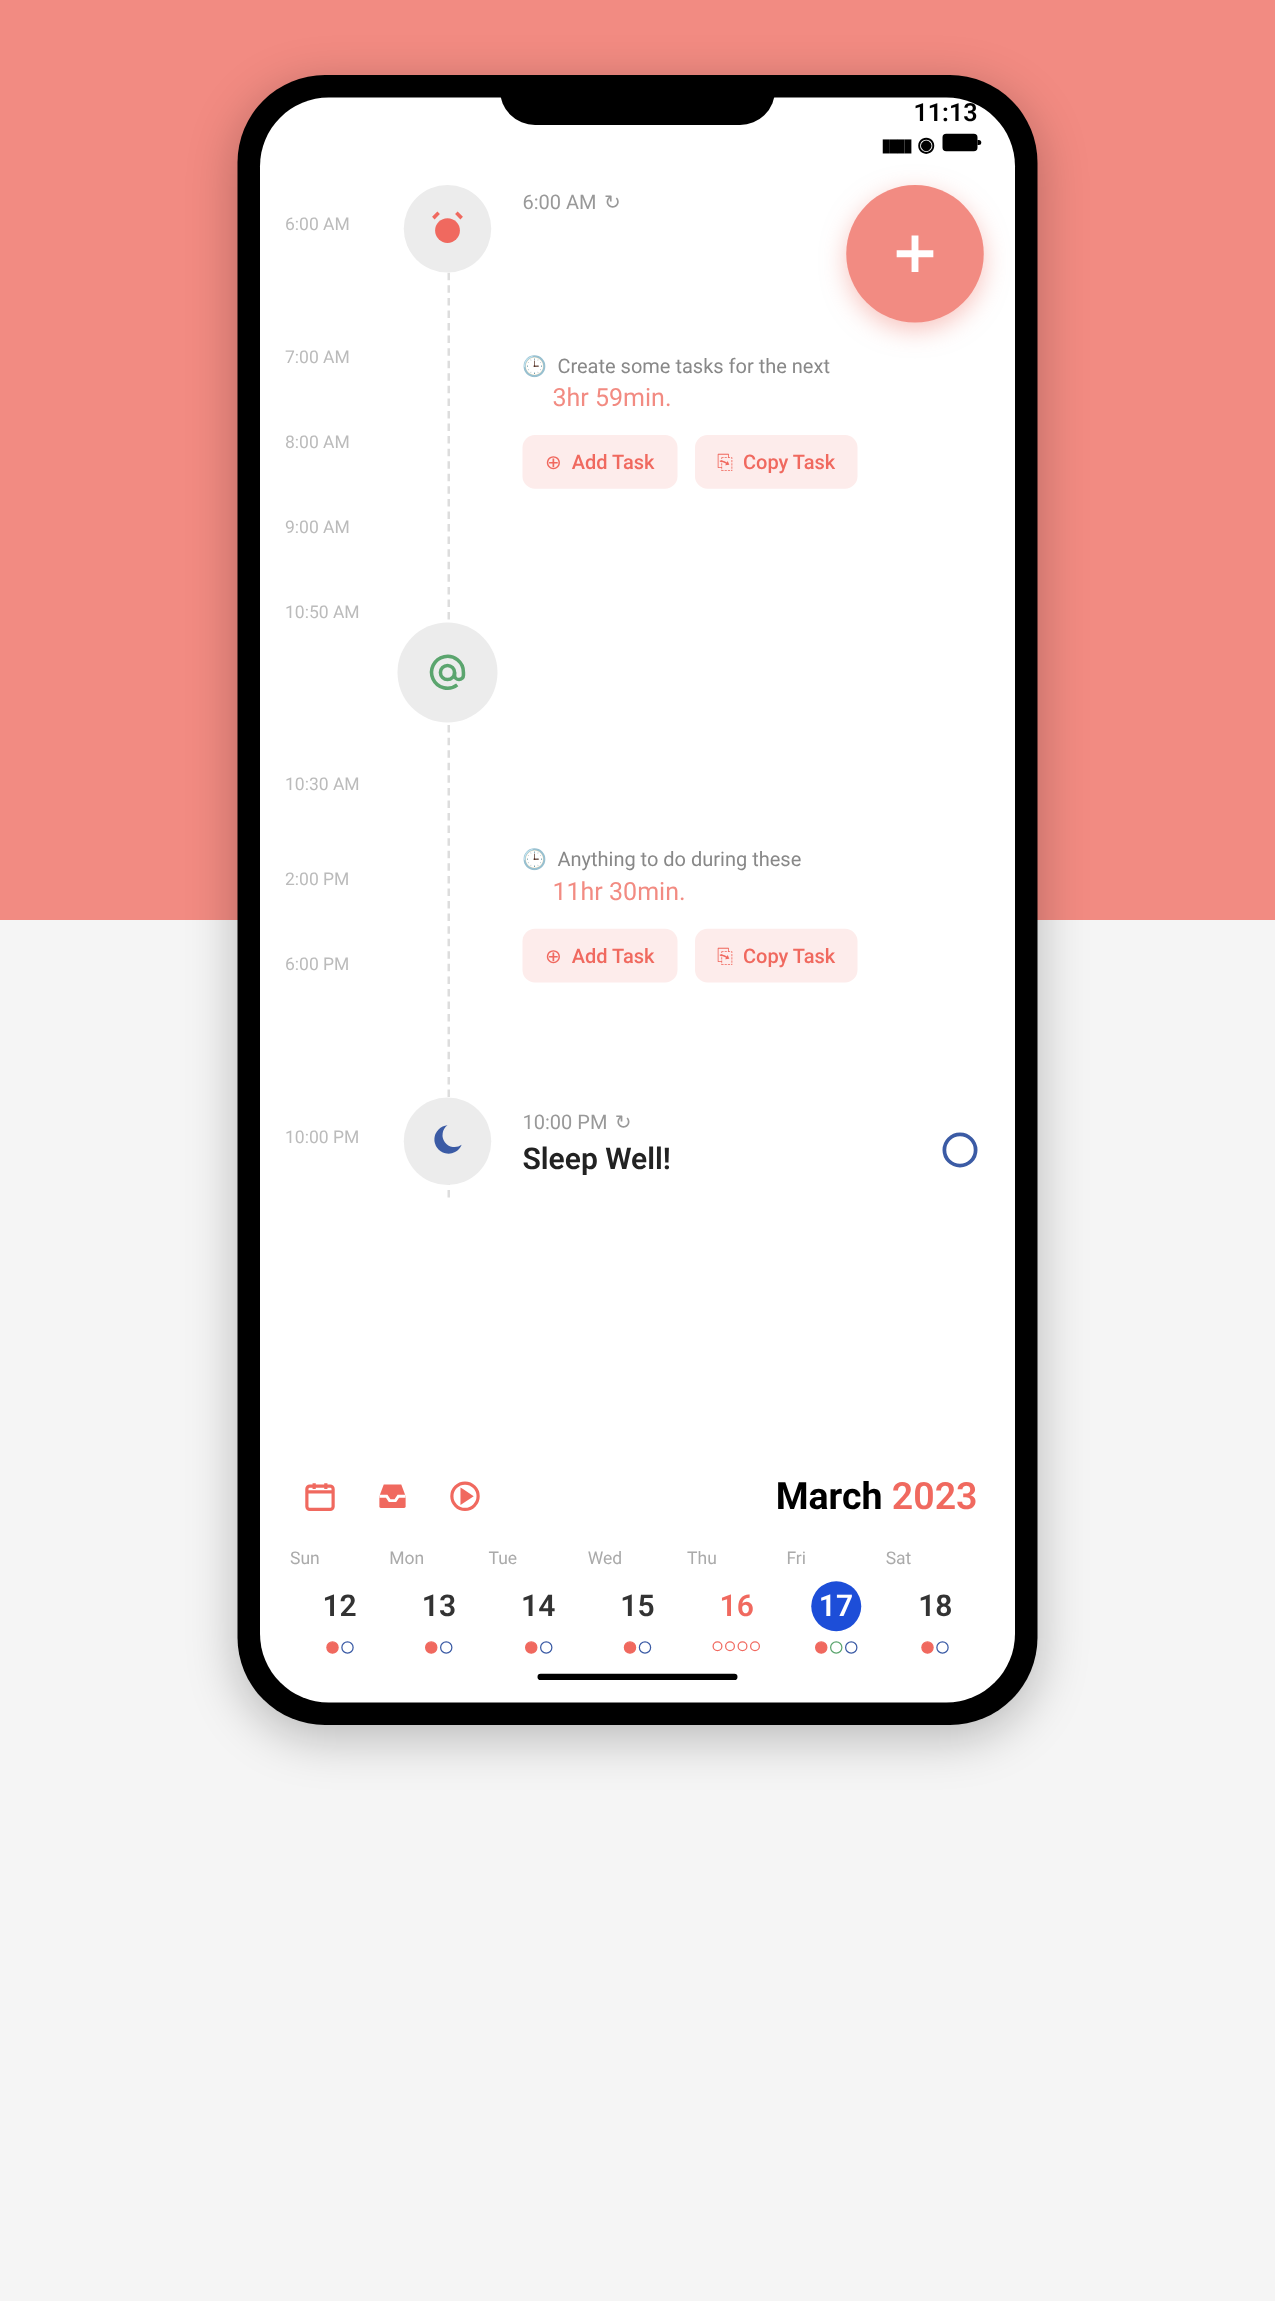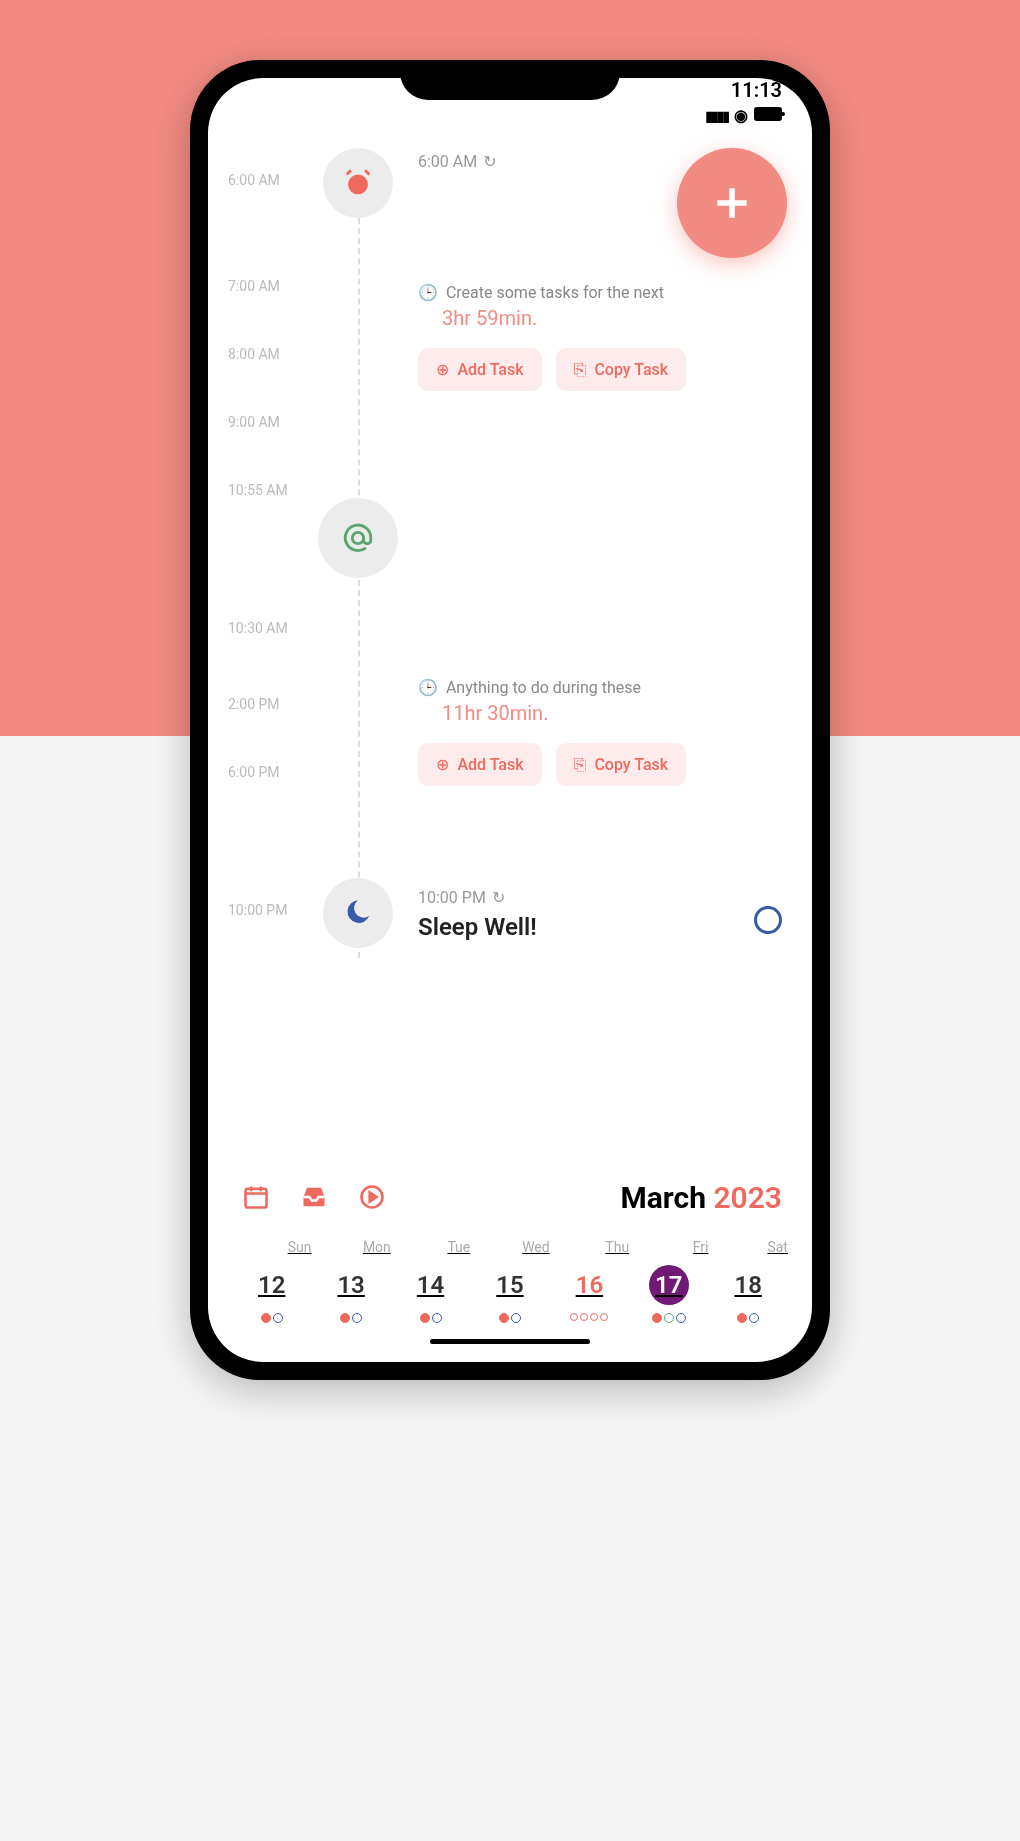--- a/index.html
+++ b/index.html
@@ -215,38 +215,37 @@
   .month-label .yr { color: #f0695f; font-weight: 600; }
 
   .week {
     display: flex;
     justify-content: space-between;
     margin-top: 14px;
     padding: 0 4px;
   }
   .day {
     flex: 1;
-    text-align: right;
-    cursor: pointer;
-    text-decoration: underline;
+    text-align: left;
+    cursor: pointer;
   }
   .dow { font-size: 14px; color: #aaa; margin-bottom: 10px; }
   .dnum {
     font-size: 24px;
     font-weight: 600;
     color: #333;
     width: 40px; height: 40px;
     margin: 0 auto;
     display: flex;
     align-items: center;
     justify-content: center;
     border-radius: 50%;
   }
   .dnum.accent { color: #f0695f; }
-  .dnum.selected { background: #701a75; color: #fff; }
+  .dnum.selected { background: #1d4ed8; color: #fff; }
   .dots {
     margin-top: 8px;
     display: flex;
     justify-content: center;
     gap: 2px;
     font-size: 13px;
   }
   .dot { width: 10px; height: 10px; border-radius: 50%; display:inline-block;}
   .dot.r { background: #f0695f; border:1.5px solid #f0695f;}
   .dot.b { background: #fff; border:1.5px solid #3b5ba5;}
@@ -284,21 +283,21 @@
       </div>
 
       <div class="timeline">
         <div class="vline"></div>
 
         <div class="time-labels" id="time-labels">
             <div class="time-label" style="top: 24px;">6:00 AM</div>
             <div class="time-label" style="top: 130px;">7:00 AM</div>
             <div class="time-label" style="top: 198px;">8:00 AM</div>
             <div class="time-label" style="top: 266px;">9:00 AM</div>
-            <div class="time-label" style="top: 334px;">10:55 AM</div>
+            <div class="time-label" style="top: 334px;">10:50 AM</div>
             <div class="time-label" style="top: 472px;">10:30 AM</div>
             <div class="time-label" style="top: 548px;">2:00 PM</div>
             <div class="time-label" style="top: 616px;">6:00 PM</div>
             <div class="time-label" style="top: 754px;">10:00 PM</div>
           </div>
 
         <div class="node" style="top:0px">
           <svg viewBox="0 0 24 24" fill="#f0695f">
               <circle cx="12" cy="13" r="7"></circle>
               <path d="M7 3l-3 3M17 3l3 3" stroke="#f0695f" stroke-width="2" fill="none"></path>

